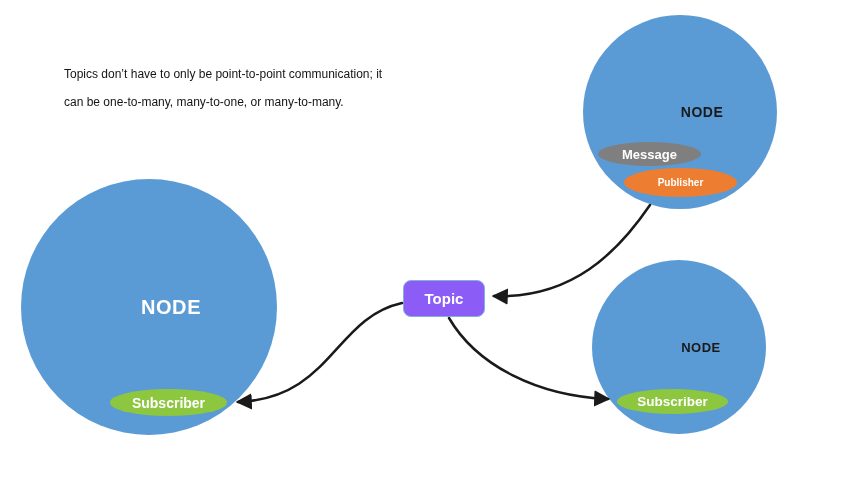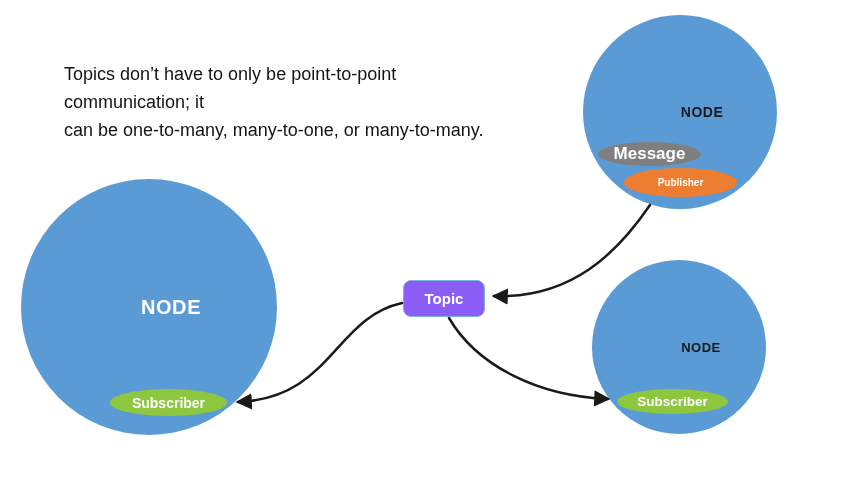--- a/index.html
+++ b/index.html
@@ -11,21 +11,21 @@
     height: 480px;
     background: #ffffff;
     overflow: hidden;
   }
 
   .annotation {
     position: absolute;
     left: 64px;
     top: 60px;
     width: 440px;
-    font-size: 18px;
+    font-size: 12px;
     line-height: 28px;
     color: #141414;
   }
 
   .circle {
     position: absolute;
     border-radius: 50%;
     background: #5B9BD5;
     display: flex;
     align-items: center;
@@ -44,21 +44,21 @@
     position: absolute;
     border-radius: 50%;
     display: flex;
     align-items: center;
     justify-content: center;
     color: #ffffff;
     font-weight: bold;
     font-size: 13.5px;
     white-space: nowrap;
   }
-  .badge-message    { left: 598px; top: 142px; width: 103px; height: 24px; background: #7F7F7F; font-size: 17px; }
+  .badge-message    { left: 598px; top: 142px; width: 103px; height: 24px; background: #7F7F7F; font-size: 13px; }
   .badge-publisher  { left: 624px; top: 168px; width: 113px; height: 29px; background: #ED7D31; font-size: 10px; }
   .badge-sub-left   { left: 110px; top: 389px; width: 117px; height: 27px; background: #8DC63F; font-size: 14px; }
   .badge-sub-bright { left: 617px; top: 389px; width: 111px; height: 25px; background: #8DC63F; }
 
   .topic-box {
     position: absolute;
     left: 403px; top: 280px;
     width: 82px; height: 37px;
     background: #8b5cf6;
     border: 1px solid #7FB2E0;

